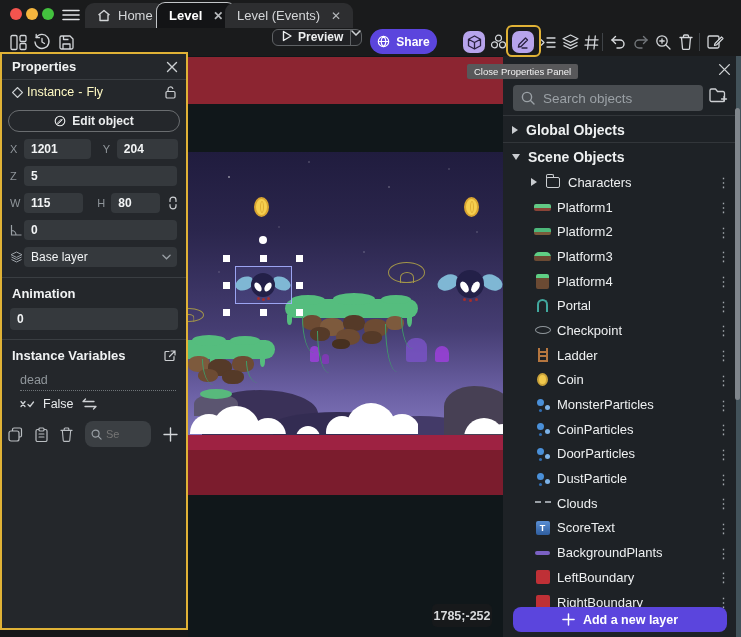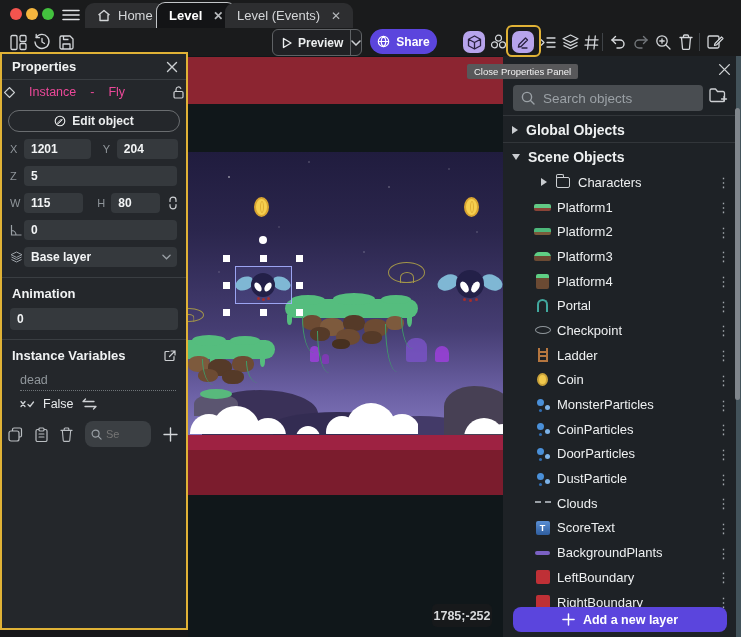--- a/index.html
+++ b/index.html
@@ -11,31 +11,31 @@
 .titlebar{position:absolute;left:0;top:0;width:741px;height:28px;background:#1a1b1c}
 .light{position:absolute;top:8px;width:12px;height:12px;border-radius:50%}
 .burger{position:absolute;left:62px;top:9px}
 .tab{position:absolute;top:3px;height:25px;border-radius:9px 9px 0 0;background:#2d2e30;display:flex;align-items:center;gap:7px;padding:0 12px;font-size:13px;color:#d4d6d8}
 .tab.active{top:2px;height:26px;background:#131416;border:1px solid #c3c6c9;border-bottom:none;color:#fff;font-weight:bold}
 .tab .tx{font-size:12px;color:#b6b9bc;margin-left:4px}
 
 .toolbar{position:absolute;left:0;top:28px;width:741px;height:28px;background:#1a1b1c}
 .tbicon{position:absolute;top:3px;width:22px;height:22px;display:flex;align-items:center;justify-content:center}
 .purplebg{background:#b7a4ec;border-radius:7px}
-.previewbtn{position:absolute;left:272px;top:1px;width:90px;height:27px;border:1px solid #5f6265;border-radius:6px;background:#202124;display:flex;align-items:center}
+.previewbtn{position:absolute;left:272px;top:1px;width:90px;height:17px;border:1px solid #5f6265;border-radius:6px;background:#202124;display:flex;align-items:flex-start}
 .previewbtn .plabel{font-size:12px;font-weight:bold;color:#eceeef;margin-left:5px}
 .previewbtn .pdiv{width:1px;height:100%;background:#5f6265;margin-left:7px}
 .sharebtn{position:absolute;left:370px;top:1px;width:67px;height:25px;border-radius:13px;background:#5b45dd;display:flex;align-items:center;justify-content:center;gap:6px;font-size:12px;font-weight:bold;color:#fff}
 .tsep{position:absolute;top:5px;width:1px;height:18px;background:#3f4347}
 .yellowbox{position:absolute;left:506px;top:-3px;width:35px;height:32px;border:2px solid #e0b236;border-radius:6px;z-index:12}
 
 .props{position:absolute;left:0;top:52px;width:188px;height:578px;background:#24272b;border:2px solid #e0b236;z-index:6}
 .phead{height:26px;display:flex;align-items:center;justify-content:space-between;padding:0 8px 0 10px;border-bottom:1px solid #3a3e42}
 .phead .ptitle{font-size:13px;font-weight:bold;color:#f0f2f3}
-.irow{height:24px;display:flex;align-items:center;padding:0 2px;gap:14px;font-size:12.5px;color:#ec4899}
+.irow{height:24px;display:flex;align-items:center;padding:0 10px;gap:4px;font-size:12.5px;color:#fef9c3}
 .irow .spacer{flex:1}
 .editbtn{margin:6px 6px 0 6px;height:22px;border:1px solid #6a6d70;border-radius:12px;display:flex;align-items:center;justify-content:center;gap:6px;font-size:12px;font-weight:bold;color:#eceeef}
 .frow{display:flex;align-items:center;margin:7px 8px 0 8px;height:20px;gap:5px}
 .flabel{font-size:11px;color:#8f959a;width:9px;flex:none}
 .finput{height:20px;background:#35393d;border:none;border-radius:4px;color:#f2f4f5;font-weight:bold;font-size:12px;padding:0 7px;font-family:"Liberation Sans",sans-serif;min-width:0}
 .pdivider{height:1px;background:#3a3e42;margin-top:10px}
 .sectitle{font-size:13px;font-weight:bold;color:#f0f2f3;margin:8px 10px 0 10px;display:flex;align-items:center;justify-content:space-between}
 .varname{margin:10px 10px 0 18px;font-size:12.5px;color:#90969b;border-bottom:1px dotted #6f7478;padding-bottom:3px}
 .valrow{margin:6px 10px 0 18px;display:flex;align-items:center;gap:8px;font-size:12.5px;color:#e8eaec}
 .pfooter{display:flex;align-items:center;margin:10px 6px 0 6px;gap:12px}
@@ -89,21 +89,21 @@
 .folderadd{position:absolute;left:206px;top:31px}
 .odiv{position:absolute;left:0;width:238px;height:1px;background:#32363a}
 .ogroup{position:absolute;left:0;width:238px;height:20px;display:flex;align-items:center;gap:8px;padding-left:9px;font-size:14px;font-weight:bold;color:#eef0f1}
 .caret-r{width:0;height:0;border-left:6px solid #c9ccd0;border-top:4px solid transparent;border-bottom:4px solid transparent}
 .caret-d{width:0;height:0;border-top:6px solid #c9ccd0;border-left:4px solid transparent;border-right:4px solid transparent}
 .olist{position:absolute;left:0;top:114px;width:238px}
 .orow{position:relative;height:24.7px;display:flex;align-items:center;padding-left:30px;gap:5px}
 .oibox{width:19px;height:17px;display:flex;align-items:center;justify-content:center;flex:none}
 .orow .obj-label{font-size:13px;color:#eef0f1;font-weight:500}
 .orow .dots{position:absolute;right:11px;top:50%;transform:translateY(-50%);color:#a0a6ab;font-size:13px;line-height:1}
-.orow.folder-row{padding-left:38px;gap:6px}
+.orow.folder-row{padding-left:28px;gap:6px}
 .oi{flex:none;position:relative;display:inline-block}
 .oi-folder{width:14px;height:11px;border:1.5px solid #cdd0d3;border-radius:2px}
 .oi-folder:before{content:"";position:absolute;left:-1px;top:-4px;width:6px;height:3px;border:1.5px solid #cdd0d3;border-bottom:none;border-radius:2px 2px 0 0}
 .oi-platform1{width:17px;height:7px;background:linear-gradient(#62c985 55%,#8a4437 55%);border-radius:2px}
 .oi-platform2{width:17px;height:7px;background:linear-gradient(#4db87a 55%,#7a5a3a 55%);border-radius:2px}
 .oi-platform3{width:17px;height:9px;background:linear-gradient(#5fcf85 50%,#6b4a33 50%);border-radius:5px 5px 2px 2px}
 .oi-platform4{width:13px;height:15px;background:linear-gradient(#5fcf85 30%,#6b4a33 30%);border-radius:2px}
 .oi-portal{width:11px;height:13px;border:2px solid #41a89e;border-bottom:none;border-radius:6px 6px 0 0}
 .oi-checkpoint{width:16px;height:8px;border:1.5px solid #8f969b;border-radius:50%}
 .oi-ladder{width:10px;height:14px;border-left:2px solid #b5763f;border-right:2px solid #b5763f;background:repeating-linear-gradient(180deg,transparent 0 2.5px,#b5763f 2.5px 4.5px)}
@@ -336,21 +336,21 @@
       <input class="finput" style="width: 153px;" readonly="" value="0">
     </div>
     <div class="frow">
       <span class="flabel">
           <svg width="13" height="12" viewBox="0 0 13 12">
             <path d="M6.5 1 12 3.7 6.5 6.4 1 3.7Z" fill="none" stroke="#9aa0a6" stroke-width="1"></path>
             <path d="M1.5 6 6.5 8.5 11.5 6M1.5 8.5 6.5 11 11.5 8.5" fill="none" stroke="#9aa0a6" stroke-width="1"></path>
           </svg>
         </span>
       <div class="finput" style="width:153px;display:flex;align-items:center;justify-content:space-between;padding-right:6px">
-        <span style="font-weight:bold;font-size:12px">Base layer</span>
+        <span style="font-weight:normal;font-size:12px">Base layer</span>
         <svg width="9" height="6" viewBox="0 0 10 6">
             <path d="M1 1l4 4 4-4" fill="none" stroke="#9aa0a6" stroke-width="1.4" stroke-linecap="round"></path>
           </svg>
       </div>
     </div>
     <div class="pdivider"></div>
     <div class="sectitle">
         <span>Animation</span>
       </div>
     <div class="frow" style="margin-top:8px">

